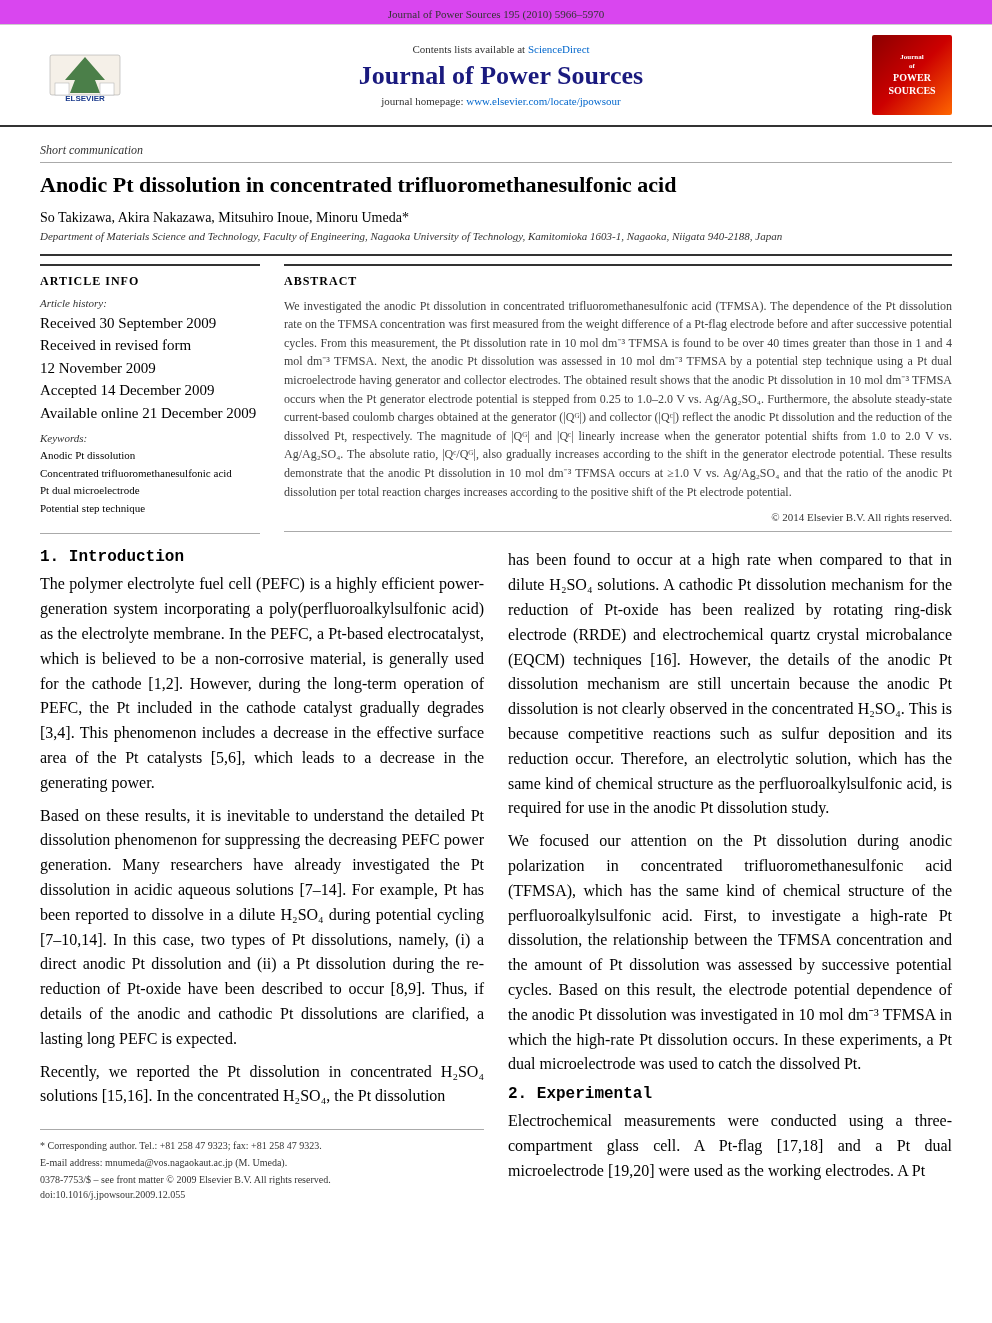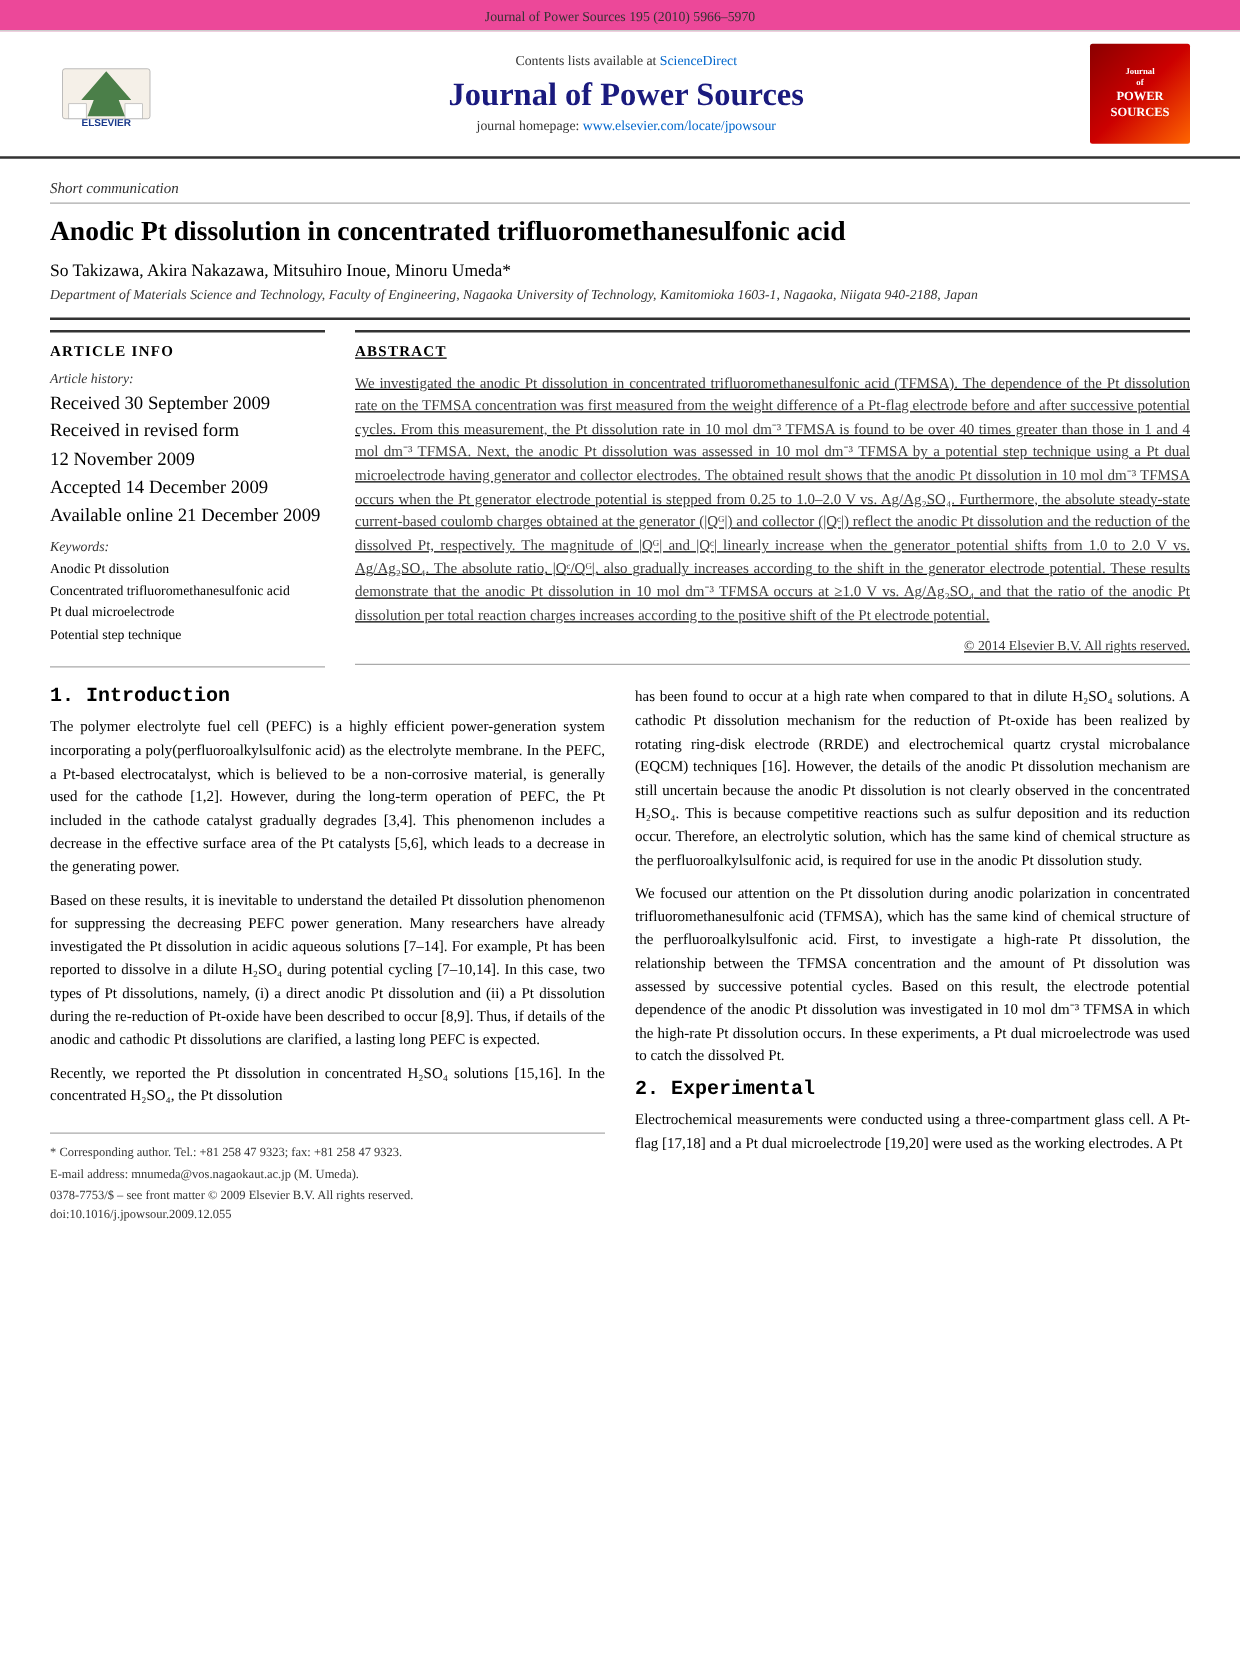--- a/index.html
+++ b/index.html
@@ -13,21 +13,21 @@
     }
     .page {
       width: 992px;
       min-height: 1323px;
       background: #fff;
       position: relative;
     }
 
     
     .top-bar {
-      background: #ec4899;
+      background: #d946ef;
       text-align: center;
       padding: 8px 0 4px;
       font-size: 11px;
       color: #333;
       border-bottom: 1px solid #ccc;
     }
 
     
     .journal-header {
       display: flex;
@@ -140,21 +140,20 @@
       display: flex;
       gap: 24px;
       margin-top: 8px;
     }
     .col-left {
       width: 220px;
       flex-shrink: 0;
     }
     .col-right {
       flex: 1;
-      text-decoration: underline;
     }
 
     
     .article-info {
       border-top: 2px solid #333;
       border-bottom: 1px solid #aaa;
       padding: 8px 0;
     }
     .article-info-title {
       font-size: 12px;
@@ -233,21 +232,21 @@
       flex: 1;
     }
     .section-heading {
       font-size: 16px;
       font-weight: bold;
       margin-bottom: 6px;
       color: #000;
       font-family: Liberation Mono, monospace;
     }
     .body-para {
-      font-size: 12px;
+      font-size: 16px;
       line-height: 1.55;
       color: #000;
       text-align: justify;
       margin-bottom: 8px;
     }
 
     
     .footer-area {
       margin-top: 20px;
       border-top: 1px solid #aaa;

